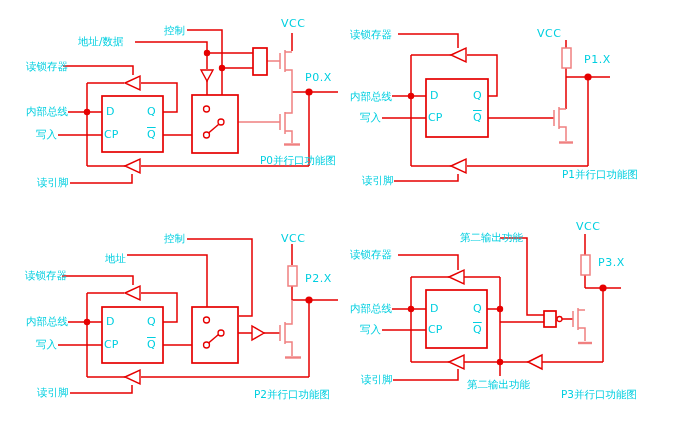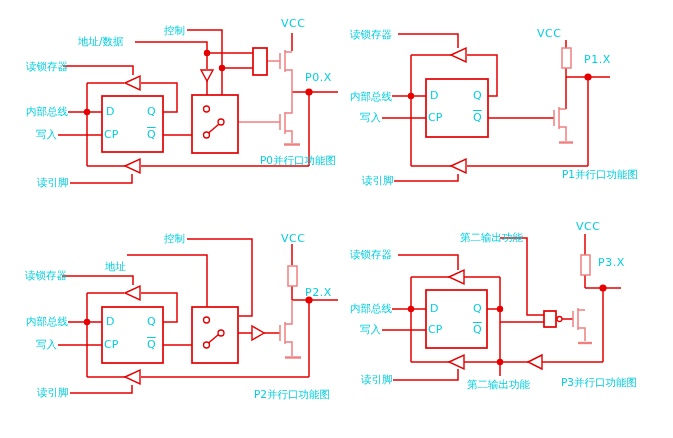--- a/index.html
+++ b/index.html
@@ -206,40 +206,40 @@
   <div class="lbl" style="left:362px;top:174px">读引脚</div>
   <div class="lbl lat" style="left:537px;top:27px">VCC</div>
   <div class="lbl lat" style="left:584px;top:53px">P1.X</div>
   <div class="lbl" style="left:562px;top:168px">P1并行口功能图</div>
   <div class="ffl" style="left:430px;top:89px">D</div>
   <div class="ffl" style="left:473px;top:89px">Q</div>
   <div class="ffl" style="left:428px;top:111px">CP</div>
   <div class="ffl qbar" style="left:473px;top:111px">Q</div>
 
   <div class="lbl" style="left:164px;top:232px">控制</div>
-  <div class="lbl" style="left:105px;top:260px">地址</div>
+  <div class="lbl" style="left:105px;top:252px">地址</div>
   <div class="lbl" style="left:25px;top:269px">读锁存器</div>
   <div class="lbl" style="left:26px;top:315px">内部总线</div>
   <div class="lbl" style="left:36px;top:338px">写入</div>
   <div class="lbl" style="left:37px;top:386px">读引脚</div>
   <div class="lbl lat" style="left:281px;top:232px">VCC</div>
-  <div class="lbl lat" style="left:305px;top:286px">P2.X</div>
+  <div class="lbl lat" style="left:305px;top:272px">P2.X</div>
   <div class="lbl" style="left:254px;top:388px">P2并行口功能图</div>
   <div class="ffl" style="left:106px;top:315px">D</div>
   <div class="ffl" style="left:147px;top:315px">Q</div>
   <div class="ffl" style="left:104px;top:338px">CP</div>
   <div class="ffl qbar" style="left:147px;top:338px">Q</div>
 
   <div class="lbl" style="left:460px;top:231px">第二输出功能</div>
   <div class="lbl" style="left:350px;top:248px">读锁存器</div>
   <div class="lbl" style="left:350px;top:302px">内部总线</div>
   <div class="lbl" style="left:360px;top:323px">写入</div>
   <div class="lbl" style="left:361px;top:373px">读引脚</div>
   <div class="lbl" style="left:467px;top:378px">第二输出功能</div>
   <div class="lbl lat" style="left:576px;top:220px">VCC</div>
   <div class="lbl lat" style="left:598px;top:256px">P3.X</div>
-  <div class="lbl" style="left:561px;top:376px">P3并行口功能图</div>
+  <div class="lbl" style="left:561px;top:388px">P3并行口功能图</div>
   <div class="ffl" style="left:430px;top:302px">D</div>
   <div class="ffl" style="left:473px;top:302px">Q</div>
   <div class="ffl" style="left:428px;top:323px">CP</div>
   <div class="ffl qbar" style="left:473px;top:323px">Q</div>
 
 </div>
 
 </body></html>

